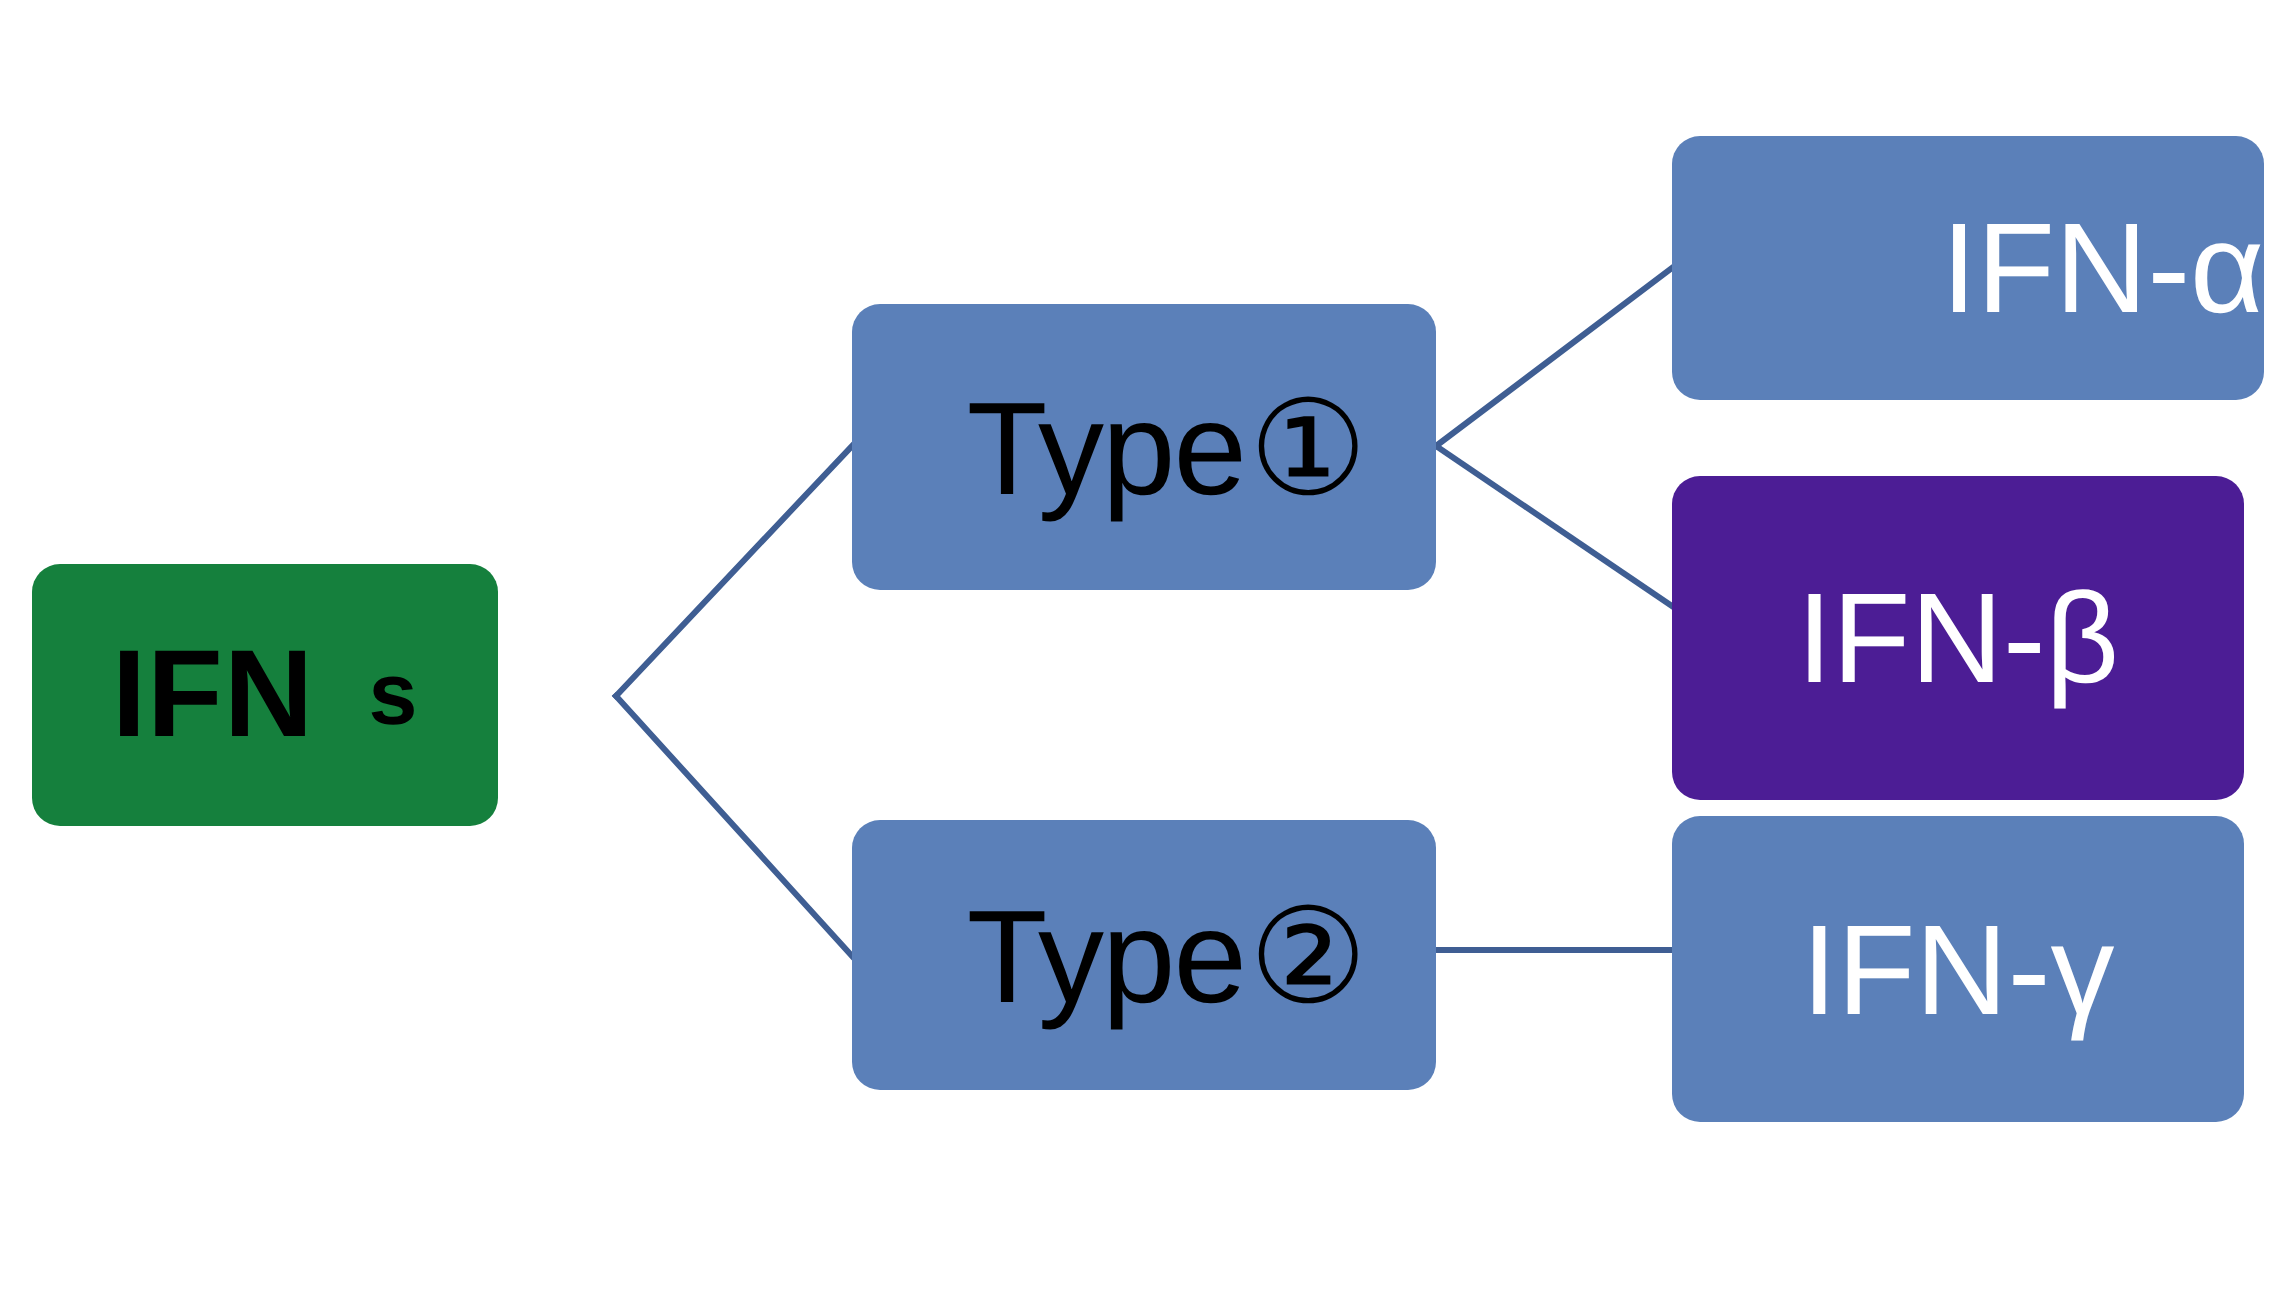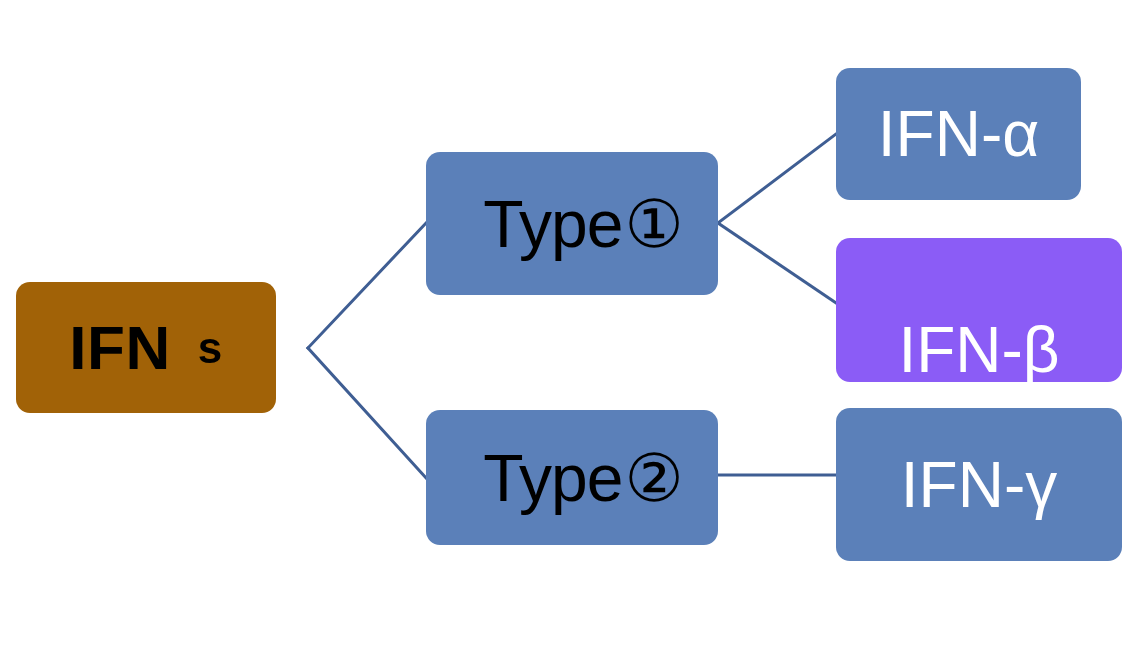--- a/index.html
+++ b/index.html
@@ -71,40 +71,40 @@
 <div id="canvas">
 
   <svg id="connectors" viewBox="0 0 1144 651" xmlns="http://www.w3.org/2000/svg">
     <line id="edge-0" stroke="#3F5E93" stroke-width="3" stroke-linecap="square" x1="308" y1="348" x2="426" y2="223"></line>
     <line id="edge-1" stroke="#3F5E93" stroke-width="3" stroke-linecap="square" x1="308" y1="348" x2="426" y2="478"></line>
     <line id="edge-2" stroke="#3F5E93" stroke-width="3" stroke-linecap="square" x1="718" y1="223" x2="836" y2="134"></line>
     <line id="edge-3" stroke="#3F5E93" stroke-width="3" stroke-linecap="square" x1="718" y1="223" x2="836" y2="303"></line>
     <line id="edge-4" stroke="#3F5E93" stroke-width="3" stroke-linecap="square" x1="718" y1="475" x2="836" y2="475"></line>
   </svg>
 
-  <div class="node node-root" id="node-root" style="left: 16px; top: 282px; width: 260px; height: 131px; background: #a16207; gap: 27px;">
+  <div class="node node-root" id="node-root" style="left: 16px; top: 282px; width: 233px; height: 131px; background: #15803d; gap: 27px;">
     <span>IFN</span>
       <span class="small-s">s</span>
   </div>
 
   <div class="node node-type" id="node-type1" style="left: 426px; top: 152px; width: 292px; height: 143px; background: rgb(91, 128, 185);">
     <span>Type</span>
       <span class="circled">①</span>
   </div>
 
   <div class="node node-type" id="node-type2" style="left: 426px; top: 410px; width: 292px; height: 135px; background: rgb(91, 128, 185);">
     <span>Type</span>
       <span class="circled">②</span>
   </div>
 
-  <div class="node node-leaf" id="node-alpha" style="left: 836px; top: 68px; width: 245px; height: 132px; background: rgb(91, 128, 185);">
+  <div class="node node-leaf" id="node-alpha" style="left: 836px; top: 68px; width: 296px; height: 132px; background: rgb(91, 128, 185); justify-content: flex-end;">
     <span>IFN-α</span>
   </div>
 
-  <div class="node node-leaf" id="node-beta" style="left: 836px; top: 238px; width: 286px; height: 144px; background: #8b5cf6; align-items: flex-end;">
+  <div class="node node-leaf" id="node-beta" style="left: 836px; top: 238px; width: 286px; height: 162px; background: #4c1d95;">
     <span>IFN-β</span>
   </div>
 
   <div class="node node-leaf" id="node-gamma" style="left: 836px; top: 408px; width: 286px; height: 153px; background: rgb(91, 128, 185);">
     <span>IFN-γ</span>
   </div>
 
 </div>
 
 </body></html>

